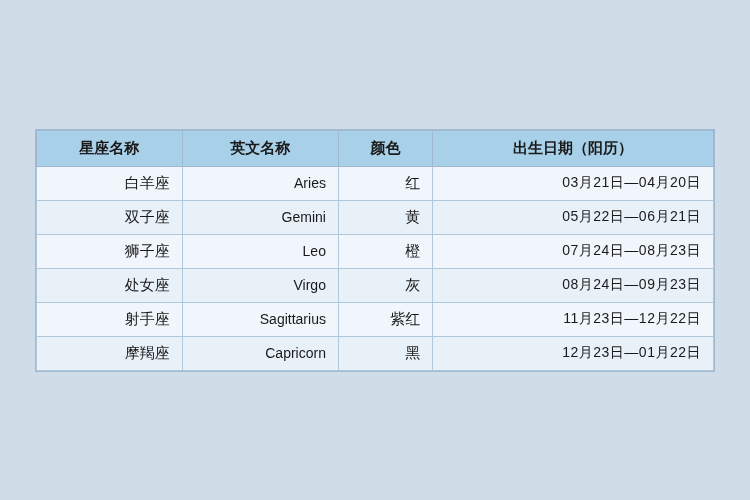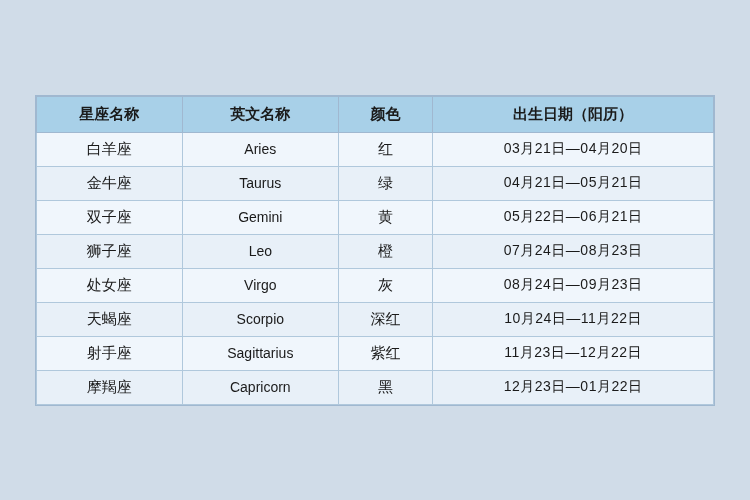--- a/index.html
+++ b/index.html
@@ -45,21 +45,21 @@
       background-color: #f0f6fc;
     }
 
     tbody tr:nth-child(even) {
       background-color: #e8f0f8;
     }
 
     tbody td {
       border: 1px solid #b0c8dc;
       padding: 7px 12px;
-      text-align: center;
+      text-align: right;
       font-size: 15px;
       color: #1a1a1a;
     }
 
     td.english {
       font-family: Arial, sans-serif;
       font-size: 14px;
     }
 
     td.date {
@@ -82,50 +82,38 @@
       </tr>
     </thead>
     <tbody id="table-body">
     <tr>
           <td>白羊座</td>
           <td class="english">Aries</td>
           <td>红</td>
           <td class="date">03月21日—04月20日</td>
         </tr>
         <tr>
-          <td>金牛座</td>
-          <td class="english">Taurus</td>
-          <td>绿</td>
-          <td class="date">04月21日—05月21日</td>
-        </tr>
-        <tr>
           <td>双子座</td>
           <td class="english">Gemini</td>
           <td>黄</td>
           <td class="date">05月22日—06月21日</td>
         </tr>
         <tr>
           <td>狮子座</td>
           <td class="english">Leo</td>
           <td>橙</td>
           <td class="date">07月24日—08月23日</td>
         </tr>
         <tr>
           <td>处女座</td>
           <td class="english">Virgo</td>
           <td>灰</td>
           <td class="date">08月24日—09月23日</td>
         </tr>
         <tr>
-          <td>天蝎座</td>
-          <td class="english">Scorpio</td>
-          <td>深红</td>
-          <td class="date">10月24日—11月22日</td>
-        </tr>
-        <tr>
           <td>射手座</td>
           <td class="english">Sagittarius</td>
           <td>紫红</td>
           <td class="date">11月23日—12月22日</td>
         </tr>
         <tr>
           <td>摩羯座</td>
           <td class="english">Capricorn</td>
           <td>黑</td>
           <td class="date">12月23日—01月22日</td>

